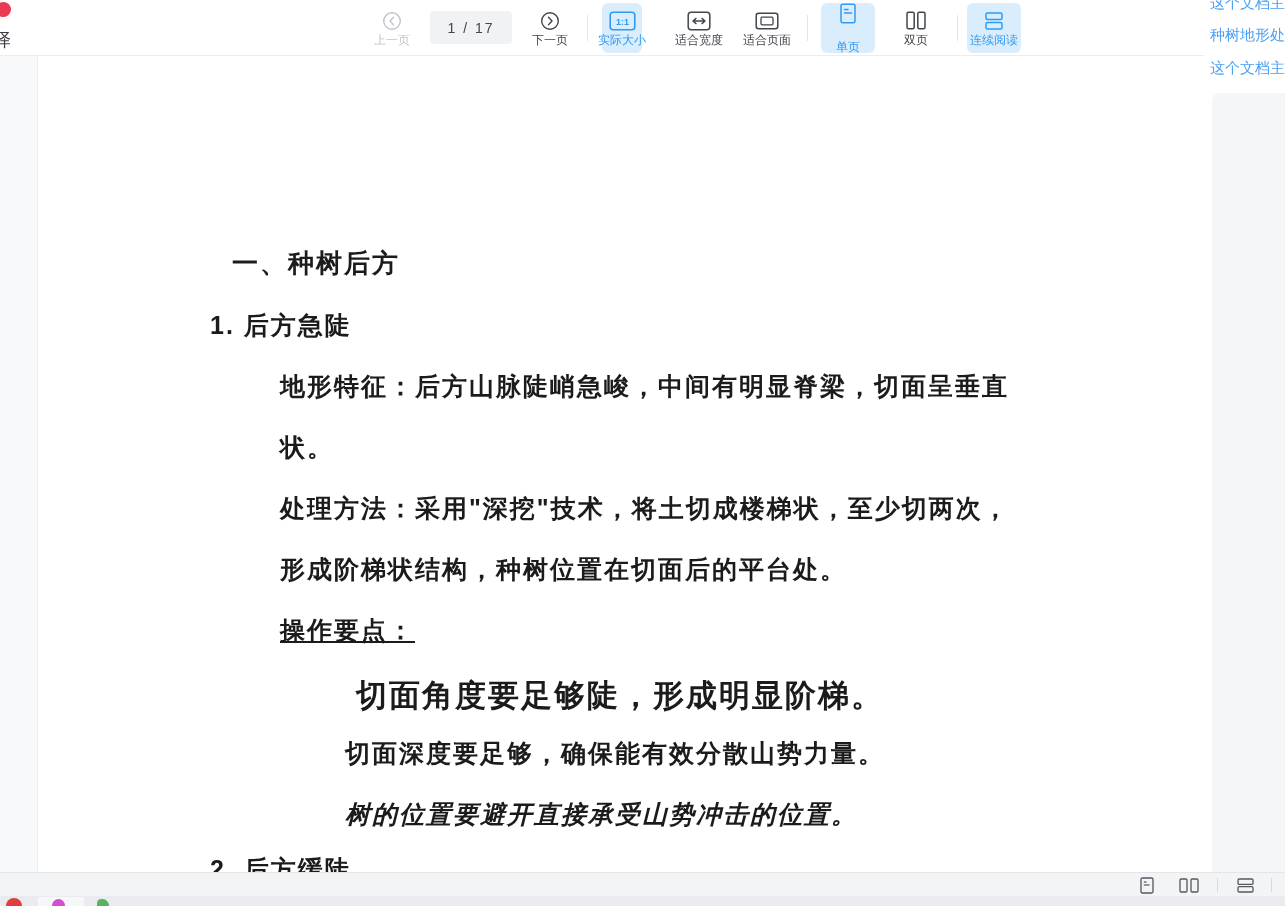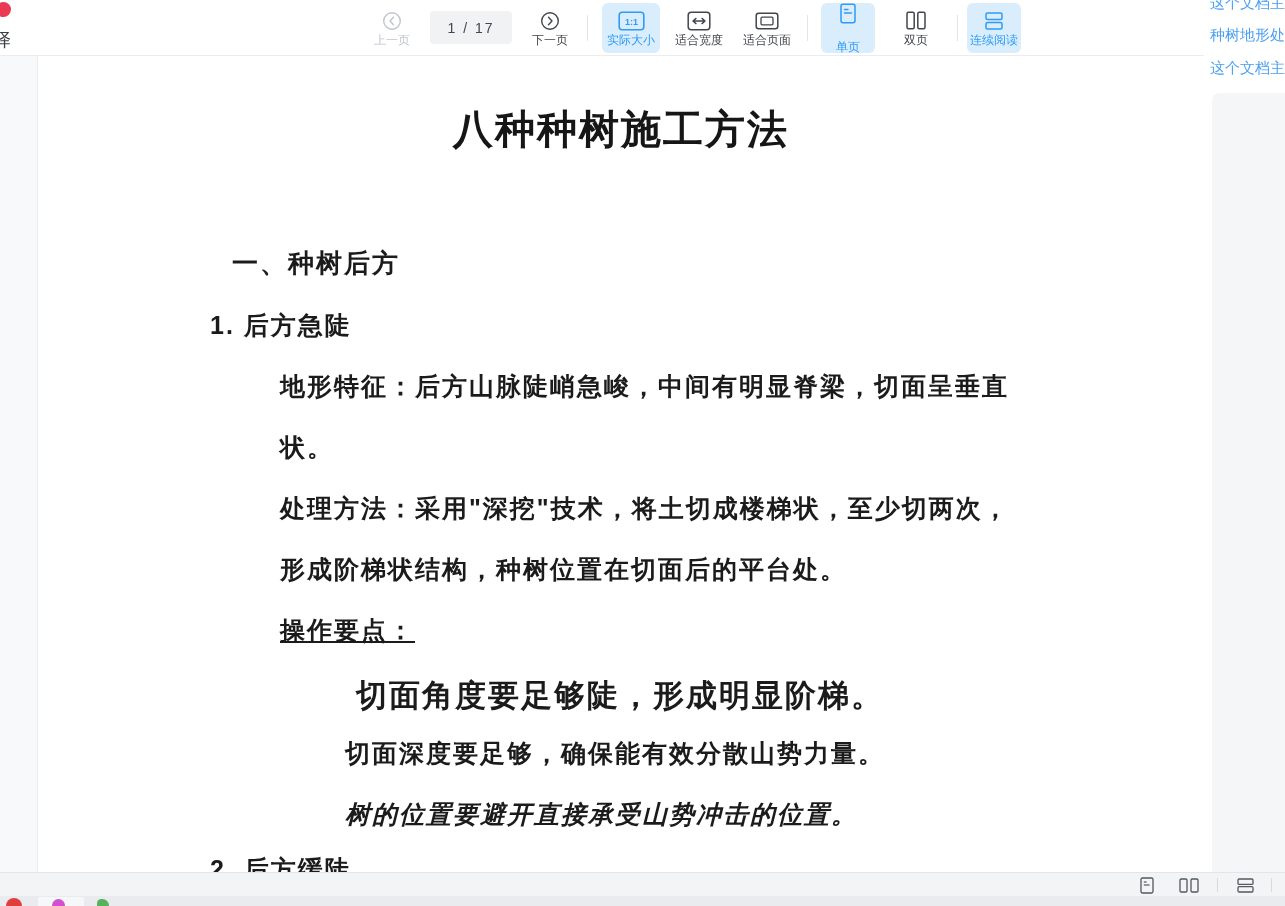--- a/index.html
+++ b/index.html
@@ -91,21 +91,21 @@
         <svg width="20" height="20" viewBox="0 0 20 20">
           <circle cx="10" cy="10" r="8.3" fill="none" stroke="currentColor" stroke-width="1.4"></circle>
           <polyline points="8.5,6.3 12,10 8.5,13.7" fill="none" stroke="currentColor" stroke-width="1.4" stroke-linecap="round" stroke-linejoin="round"></polyline>
         </svg>
       </span>
       <span class="lbl">下一页</span>
     </div>
 
     <div class="tb-divider" style="left:587px;"></div>
 
-    <div class="tb-btn active" style="left:602px; width:58px;">
+    <div class="tb-btn active" style="left:602px; width:40px;">
       <span>
         <svg width="27" height="20" viewBox="0 0 27 20">
           <rect x="1.2" y="1.2" width="24.6" height="17.6" rx="3" fill="none" stroke="#2f9bf4" stroke-width="1.6"></rect>
           <text x="13.5" y="13.8" font-size="9" font-weight="bold" fill="#2f9bf4" text-anchor="middle" font-family="Liberation Sans, sans-serif">1:1</text>
         </svg>
       </span>
       <span class="lbl">实际大小</span>
     </div>
 
     <div class="tb-btn" style="left:671px; width:56px;">
@@ -160,21 +160,20 @@
           <rect x="2" y="11.4" width="16" height="6.6" rx="1.5" fill="none" stroke="#2f9bf4" stroke-width="1.5"></rect>
         </svg>
       </span>
       <span class="lbl">连续阅读</span>
     </div>
   </div>
 
   <div class="left-strip"></div>
 
   <div class="doc-page">
-    <div class="doc-title">八种种树施工方法</div>
 
   <div class="doc-line" style="left: 194px; top: 192px; font-size: 26px; letter-spacing: 2px;">一、种树后方</div>
       <div class="doc-line" style="left: 172px; top: 254px; font-size: 25px; letter-spacing: 2px;">1. 后方急陡</div>
       <div class="doc-line" style="left: 242px; top: 315px; font-size: 25px; letter-spacing: 2px;">地形特征：后方山脉陡峭急峻，中间有明显脊梁，切面呈垂直</div>
       <div class="doc-line" style="left: 242px; top: 376px; font-size: 25px; letter-spacing: 2px;">状。</div>
       <div class="doc-line" style="left: 242px; top: 437px; font-size: 25px; letter-spacing: 2px;">处理方法：采用"深挖"技术，将土切成楼梯状，至少切两次，</div>
       <div class="doc-line" style="left: 242px; top: 498px; font-size: 25px; letter-spacing: 2px;">形成阶梯状结构，种树位置在切面后的平台处。</div>
       <div class="doc-line" style="left: 242px; top: 559px; font-size: 25px; letter-spacing: 2px; text-decoration: underline;">操作要点：</div>
       <div class="doc-line" style="left: 307px; top: 621px; font-size: 31px; letter-spacing: 2px; margin-left: 11px;">切面角度要足够陡，形成明显阶梯。</div>
       <div class="doc-line" style="left: 307px; top: 682px; font-size: 25px; letter-spacing: 2px;">切面深度要足够，确保能有效分散山势力量。</div>

